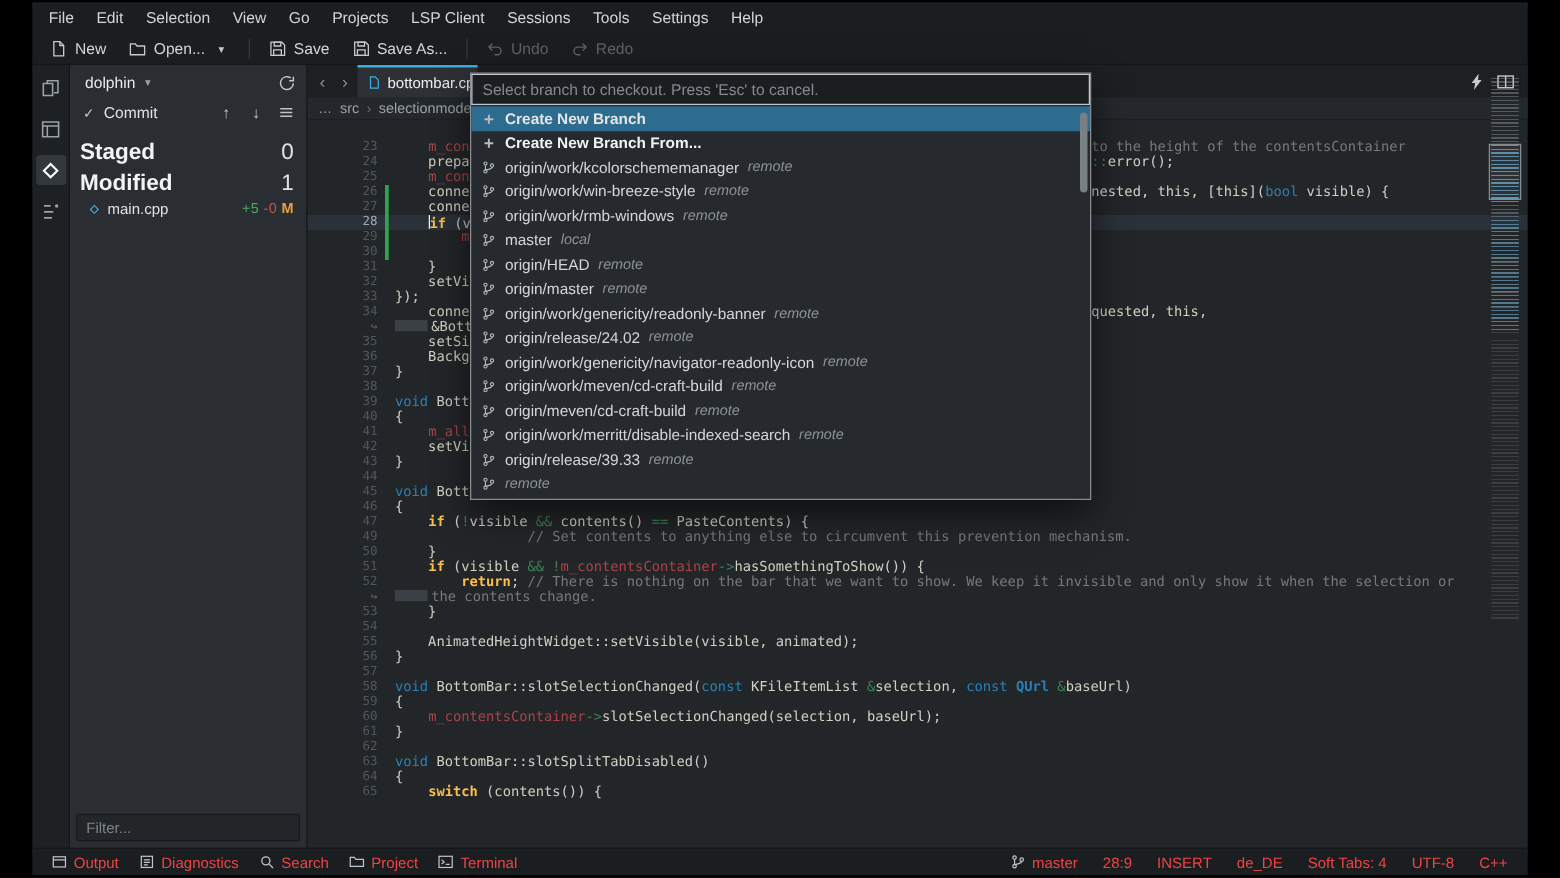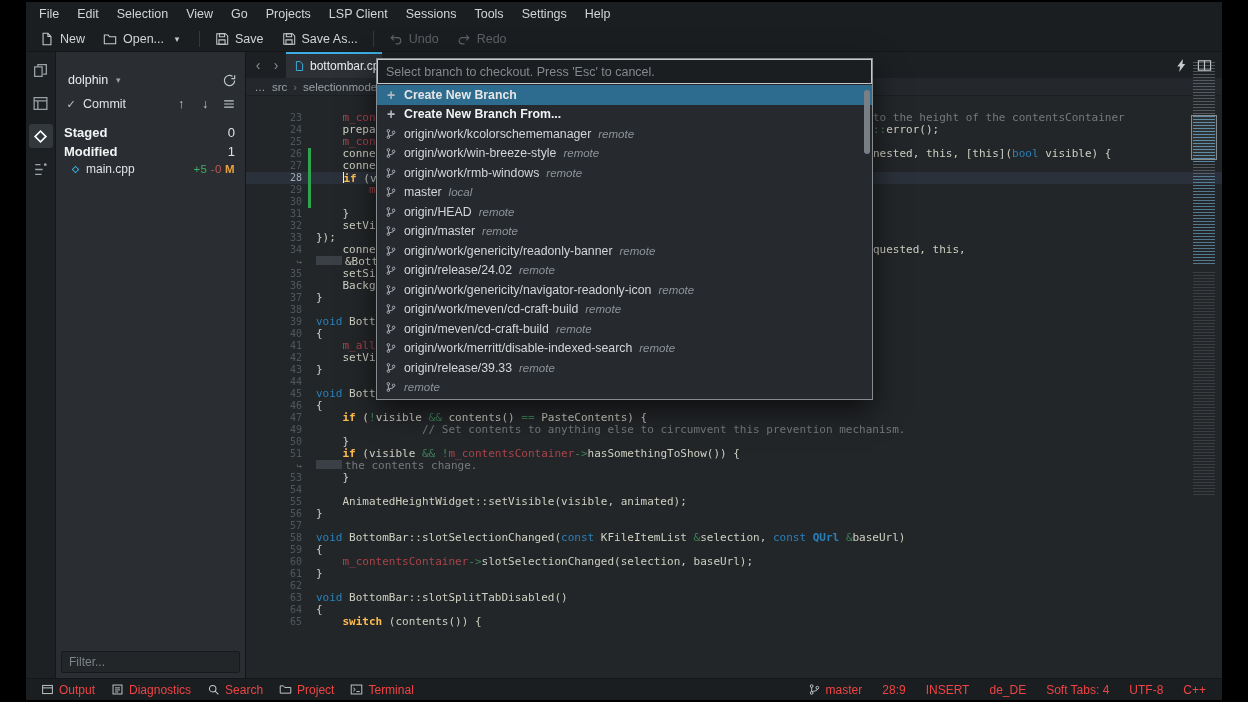--- a/index.html
+++ b/index.html
@@ -21,30 +21,30 @@
 .ic{display:inline-flex;align-items:center;justify-content:center;width:14px;height:14px;flex:none;font-size:12px}
 .ic svg{width:100%;height:100%;display:block}
 .dd{width:10px;font-size:9px;color:#9aa0a5}
 .main{flex:1;display:flex;position:relative;min-height:0}
 .toolstrip{width:30px;background:#1e2124;border-right:1px solid #141618;display:flex;flex-direction:column;align-items:center;padding-top:6px;gap:9px;flex:none}
 .strip-btn{width:24px;height:24px;display:flex;align-items:center;justify-content:center;border-radius:3px;color:#9aa1a7}
 .strip-btn .ic{width:17px;height:17px}
 .strip-btn.active{color:#fff;background:#33383d}
 .strip-btn.active .ic{width:19px;height:19px}
 .gitpanel{width:190px;background:#2a2e32;border-right:1px solid #141618;display:flex;flex-direction:column;flex:none;position:relative}
-.gp-header{height:24px;display:flex;align-items:center;padding:0 6px;gap:4px;margin-top:16px}
+.gp-header{height:24px;display:flex;align-items:center;padding:0 6px;gap:4px;margin-top:2px}
 .gp-project{display:flex;align-items:center;gap:5px;padding:2px 6px;flex:1;font-size:12.5px;color:#e8eaec}
 .gp-project .gpdd{font-size:9px;color:#9aa0a5;width:10px}
 .gp-refresh{width:15px;height:15px;color:#c0c5c9;margin-right:2px}
 .gp-commitrow{height:24px;display:flex;align-items:center;padding:0 9px;gap:10px}
 .gp-commit{display:flex;align-items:center;gap:6px;font-size:12.5px;color:#dfe1e3;flex:1}
 .gp-commit .ic{font-size:11px;color:#c0c5c9;width:12px}
 .gp-commitrow>.ic{width:14px;height:14px;font-size:12.5px;color:#c0c5c9}
 .gp-tree{margin-top:7px}
-.gp-group{display:flex;justify-content:space-between;padding:2px 10px 2px 8px;font-size:13px;font-weight:bold;color:#f2f3f4}
+.gp-group{display:flex;justify-content:space-between;padding:2px 10px 2px 8px;font-size:18px;font-weight:bold;color:#f2f3f4}
 .gp-count{font-weight:normal;color:#dfe1e3}
 .gp-file{display:flex;align-items:center;gap:5px;padding:1px 10px 1px 14px;font-size:12px;color:#dfe1e3}
 .fileic{width:11px;height:11px;color:#3daee2}
 .gp-fname{flex:1}
 .gp-stats{font-size:11.5px;letter-spacing:.3px}
 .gp-stats .add{color:#3fae60}
 .gp-stats .del{color:#c0574f}
 .gp-stats .mod{color:#e8a33d;font-weight:bold}
 .gp-filter{position:absolute;left:5px;right:5px;bottom:5px;height:22px;background:#232629;border:1px solid #17191c;border-radius:2px;color:#cfd0d2;font-size:12px;padding:0 7px;font-family:inherit;outline:none}
 .gp-filter::placeholder{color:#7d848a}
@@ -351,20 +351,21 @@
               <div class="code-row"><span class="gut">41</span><span class="chg"></span><span class="code-text"><span class="s-n">    </span><span class="s-m">m_allowedToBeVisible</span><span class="s-n"> = visible;</span></span></div>
               <div class="code-row"><span class="gut">42</span><span class="chg"></span><span class="code-text"><span class="s-n">    setVisibleInternal(visible, animated);</span></span></div>
               <div class="code-row"><span class="gut">43</span><span class="chg"></span><span class="code-text"><span class="s-n">}</span></span></div>
               <div class="code-row"><span class="gut">44</span><span class="chg"></span><span class="code-text"></span></div>
               <div class="code-row"><span class="gut">45</span><span class="chg"></span><span class="code-text"><span class="s-t">void</span><span class="s-n"> BottomBar::setVisibleInternal(</span><span class="s-t">bool</span><span class="s-n"> visible, Animated animated)</span></span></div>
               <div class="code-row"><span class="gut">46</span><span class="chg"></span><span class="code-text"><span class="s-n">{</span></span></div>
               <div class="code-row"><span class="gut">47</span><span class="chg"></span><span class="code-text"><span class="s-n">    </span><span class="s-k">if</span><span class="s-n"> (</span><span class="s-o">!</span><span class="s-n">visible </span><span class="s-o">&amp;&amp;</span><span class="s-n"> contents() </span><span class="s-o">==</span><span class="s-n"> PasteContents) {</span></span></div>
               <div class="code-row"><span class="gut">49</span><span class="chg"></span><span class="code-text"><span class="s-n">                </span><span class="s-c">// Set contents to anything else to circumvent this prevention mechanism.</span></span></div>
               <div class="code-row"><span class="gut">50</span><span class="chg"></span><span class="code-text"><span class="s-n">    }</span></span></div>
               <div class="code-row"><span class="gut">51</span><span class="chg"></span><span class="code-text"><span class="s-n">    </span><span class="s-k">if</span><span class="s-n"> (visible </span><span class="s-o">&amp;&amp;</span><span class="s-n"> </span><span class="s-o">!</span><span class="s-m">m_contentsContainer</span><span class="s-o">-&gt;</span><span class="s-n">hasSomethingToShow()) {</span></span></div>
+              <div class="code-row"><span class="gut">52</span><span class="chg"></span><span class="code-text"><span class="s-n">        </span><span class="s-k">return</span><span class="s-n">; </span><span class="s-c">// There is nothing on the bar that we want to show. We keep it invisible and only show it when the selection or</span></span></div>
               <div class="code-row"><span class="gut wrapmark">↪</span><span class="chg"></span><span class="code-text"><span class="wrap-pad"></span><span class="s-c">the contents change.</span></span></div>
               <div class="code-row"><span class="gut">53</span><span class="chg"></span><span class="code-text"><span class="s-n">    }</span></span></div>
               <div class="code-row"><span class="gut">54</span><span class="chg"></span><span class="code-text"></span></div>
               <div class="code-row"><span class="gut">55</span><span class="chg"></span><span class="code-text"><span class="s-n">    AnimatedHeightWidget::setVisible(visible, animated);</span></span></div>
               <div class="code-row"><span class="gut">56</span><span class="chg"></span><span class="code-text"><span class="s-n">}</span></span></div>
               <div class="code-row"><span class="gut">57</span><span class="chg"></span><span class="code-text"></span></div>
               <div class="code-row"><span class="gut">58</span><span class="chg"></span><span class="code-text"><span class="s-t">void</span><span class="s-n"> BottomBar::slotSelectionChanged(</span><span class="s-t">const</span><span class="s-n"> KFileItemList </span><span class="s-o">&amp;</span><span class="s-n">selection, </span><span class="s-t">const</span><span class="s-n"> </span><span class="s-tb">QUrl</span><span class="s-n"> </span><span class="s-o">&amp;</span><span class="s-n">baseUrl)</span></span></div>
               <div class="code-row"><span class="gut">59</span><span class="chg"></span><span class="code-text"><span class="s-n">{</span></span></div>
               <div class="code-row"><span class="gut">60</span><span class="chg"></span><span class="code-text"><span class="s-n">    </span><span class="s-m">m_contentsContainer</span><span class="s-o">-&gt;</span><span class="s-n">slotSelectionChanged(selection, baseUrl);</span></span></div>
               <div class="code-row"><span class="gut">61</span><span class="chg"></span><span class="code-text"><span class="s-n">}</span></span></div>

